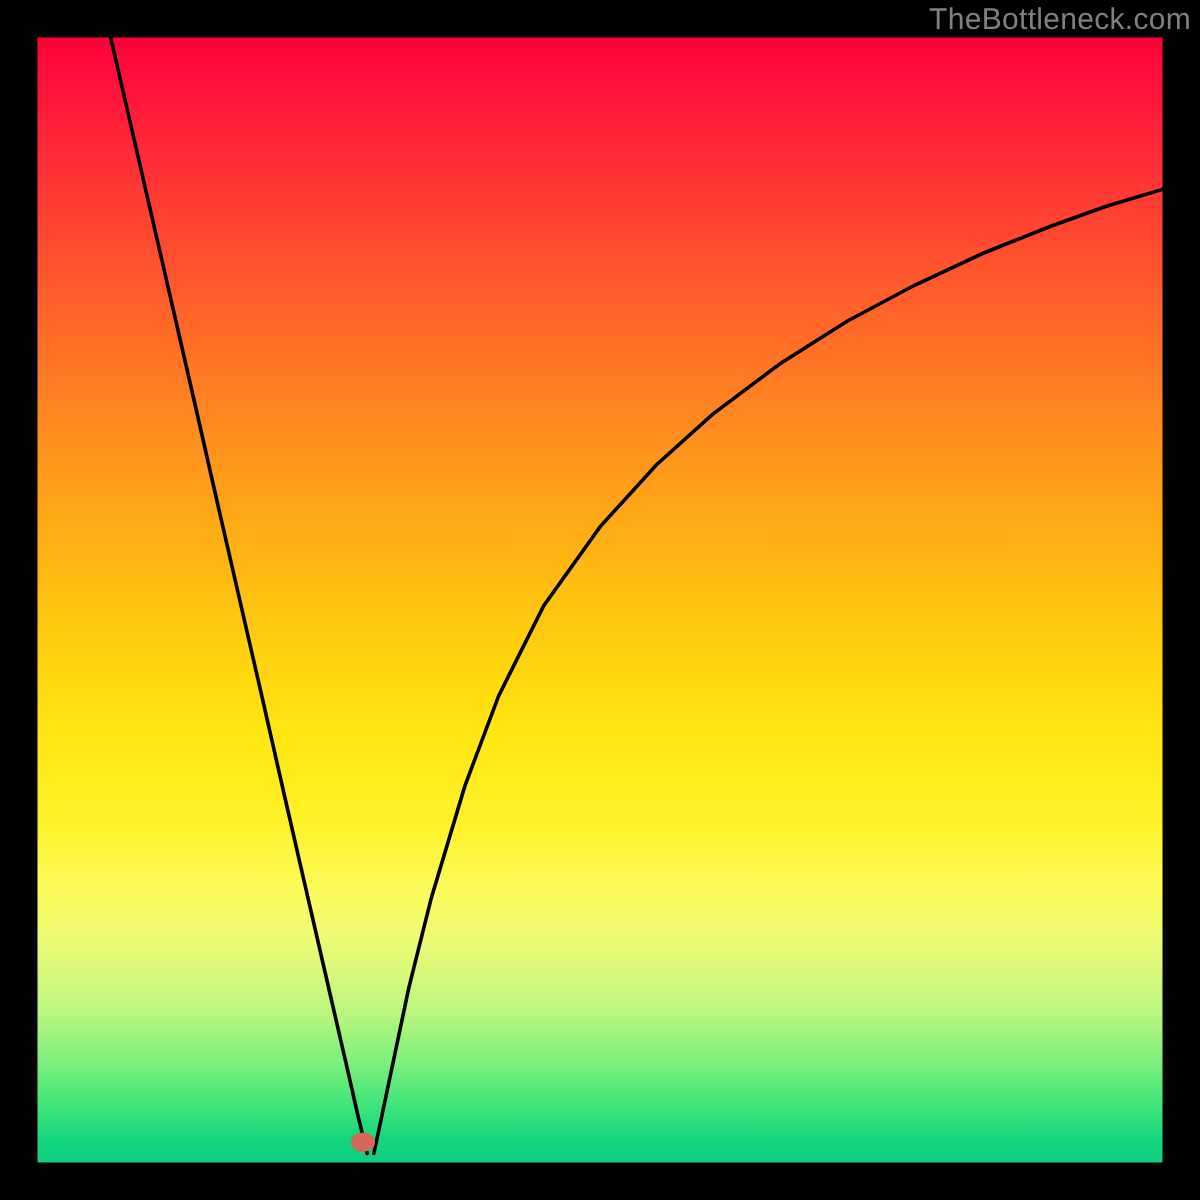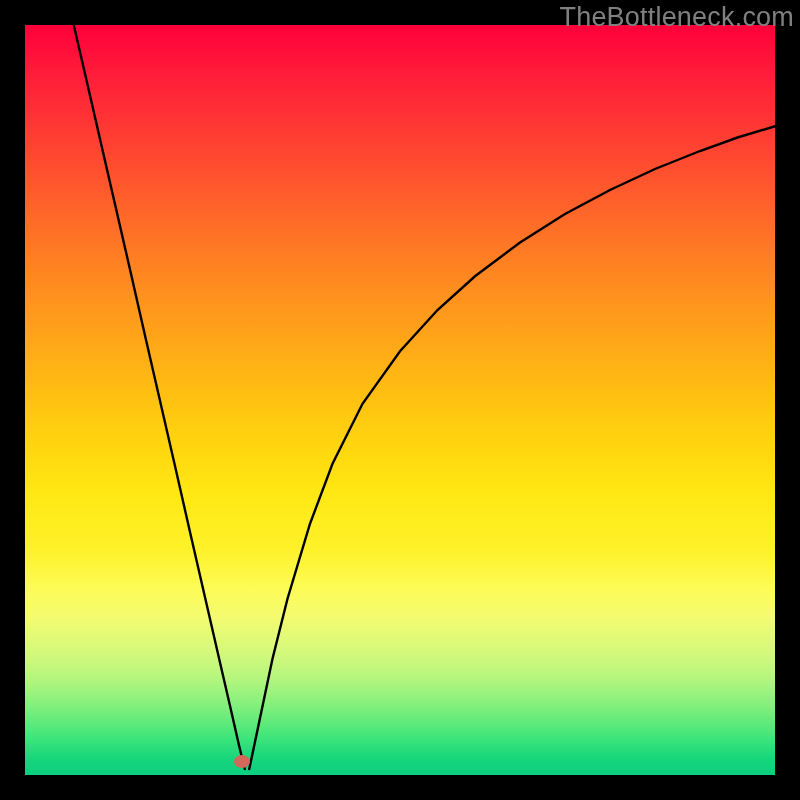--- a/index.html
+++ b/index.html
@@ -62,21 +62,21 @@
     border-radius: 50% / 50%;
     background: #d4685a;
     left: 0;
     top: 0;
   }
   .watermark {
     position: absolute;
     right: 6px;
     top: 2px;
     color: #808080;
-    font-size: 27px;
+    font-size: 20px;
     font-weight: 500;
     letter-spacing: 0.2px;
   }
 </style>
 </head>
 <body>
 
 <div class="frame">
 
   <div class="plot-area">

